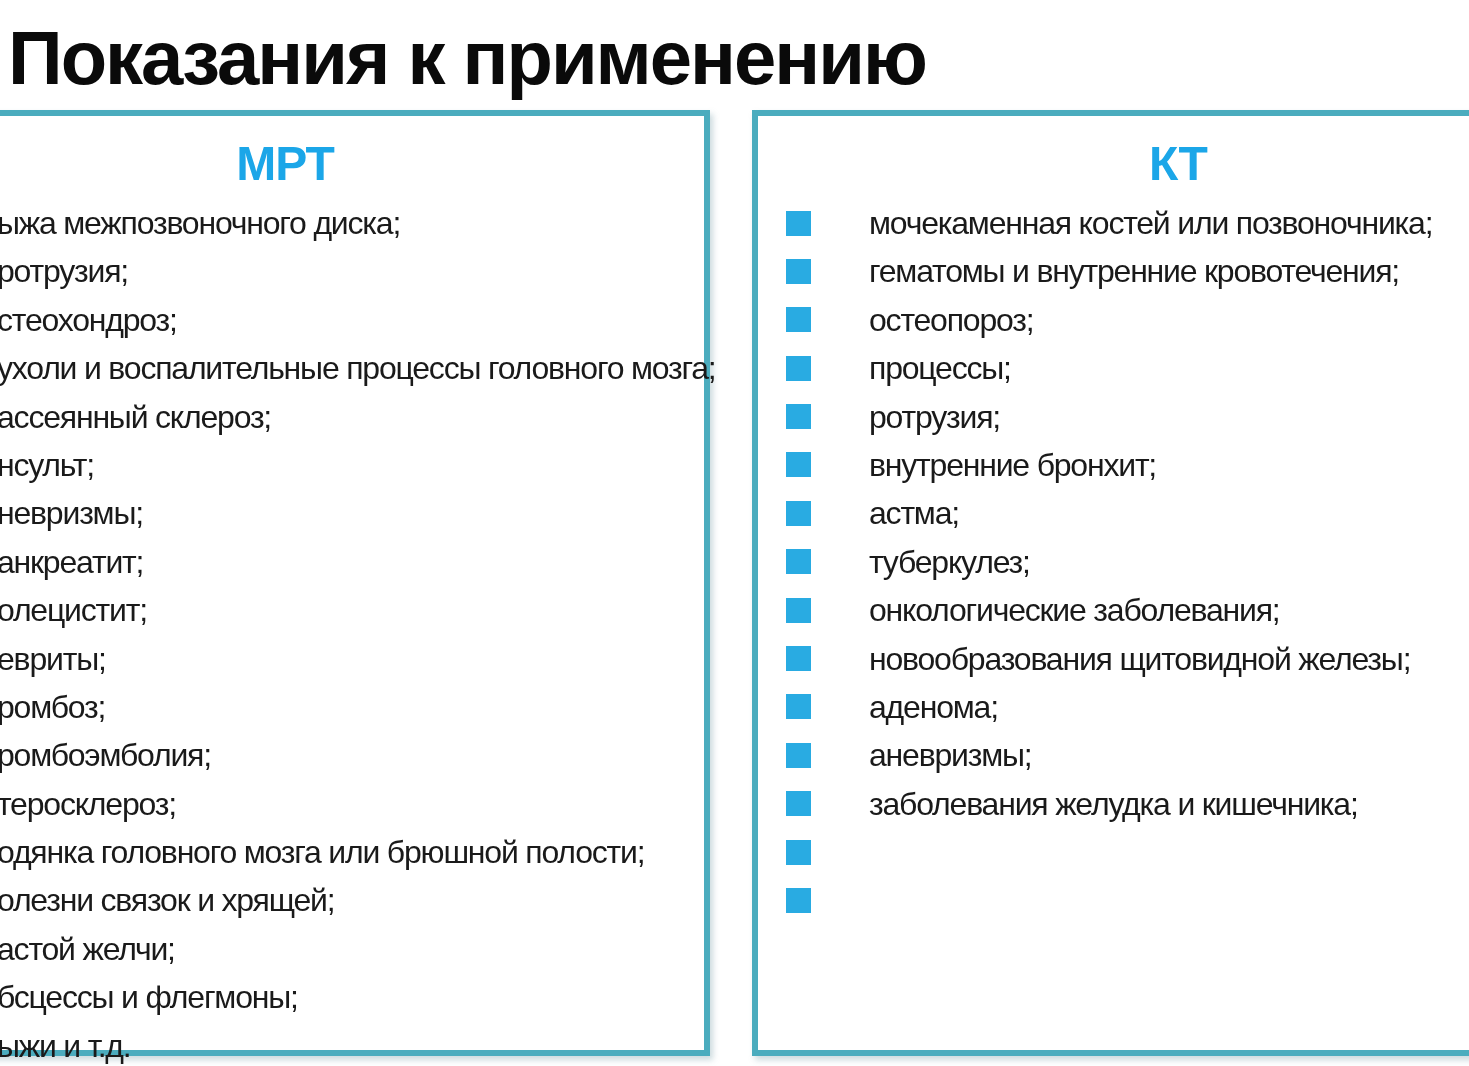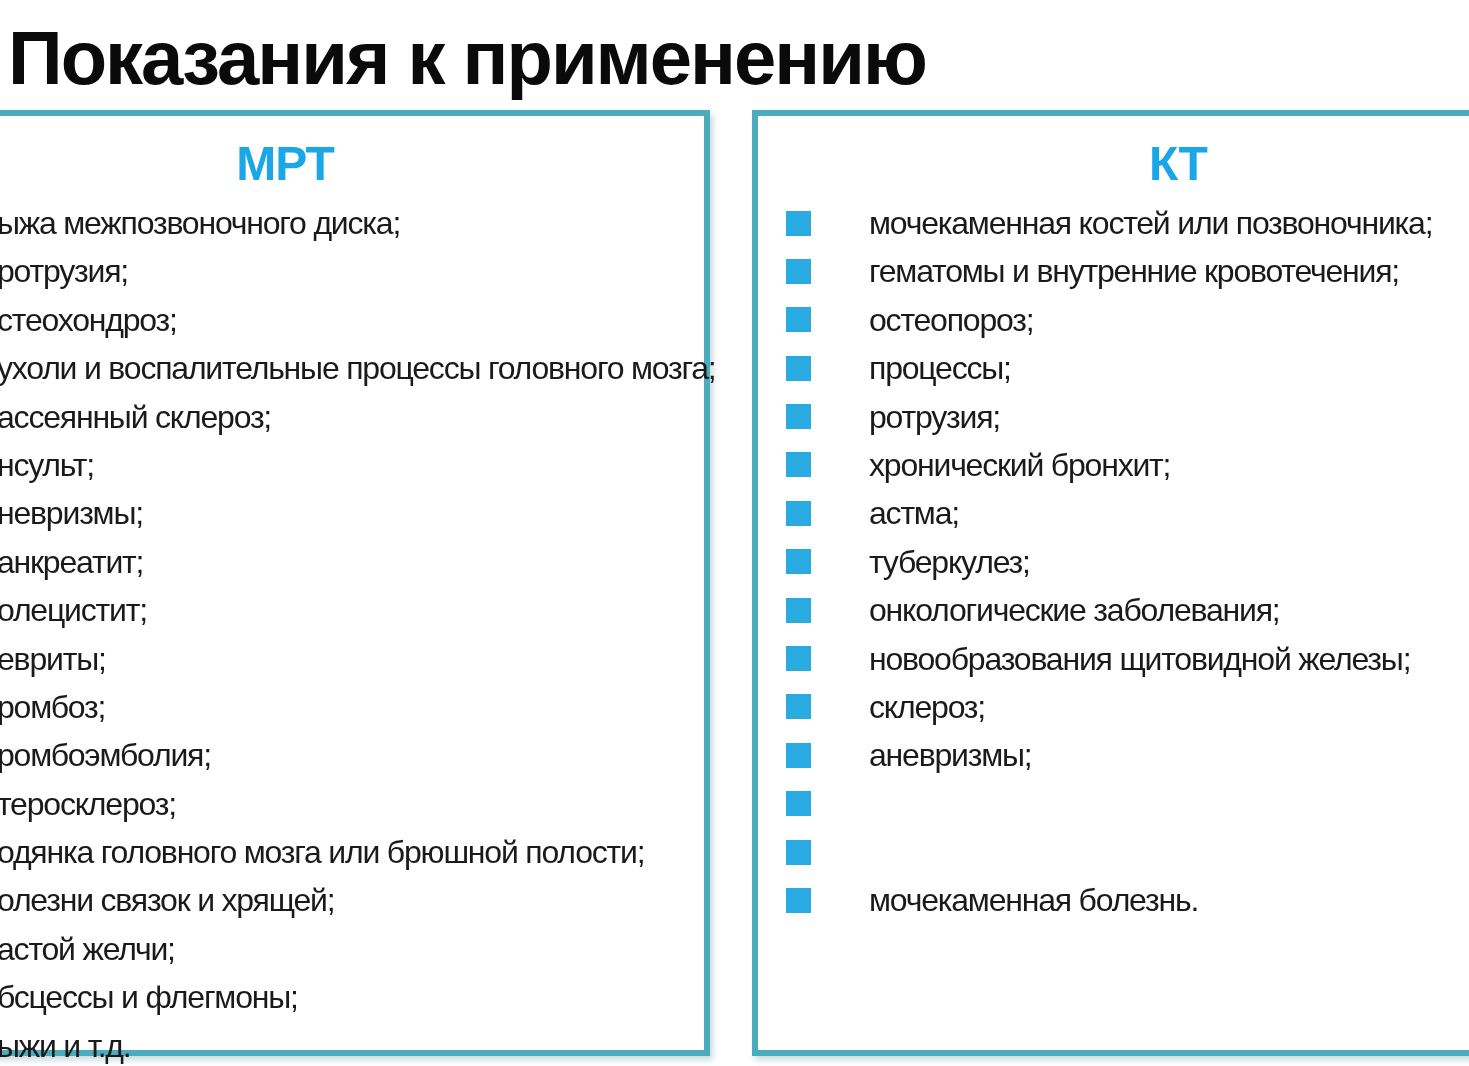--- a/index.html
+++ b/index.html
@@ -104,25 +104,25 @@
   </section>
 
   <section class="panel panel-right">
     <h2 class="panel-title">КТ</h2>
     <ul class="indications">
         <li><span class="bullet"></span><span>мочекаменная костей или позвоночника;</span></li>
         <li><span class="bullet"></span><span>гематомы и внутренние кровотечения;</span></li>
         <li><span class="bullet"></span><span>остеопороз;</span></li>
         <li><span class="bullet"></span><span>процессы;</span></li>
         <li><span class="bullet"></span><span>ротрузия;</span></li>
-        <li><span class="bullet"></span><span>хронический бронхит;</span></li>
+        <li><span class="bullet"></span><span>внутренние бронхит;</span></li>
         <li><span class="bullet"></span><span>астма;</span></li>
         <li><span class="bullet"></span><span>туберкулез;</span></li>
         <li><span class="bullet"></span><span>онкологические заболевания;</span></li>
         <li><span class="bullet"></span><span>новообразования щитовидной железы;</span></li>
-        <li><span class="bullet"></span><span>склероз;</span></li>
+        <li><span class="bullet"></span><span>аденома;</span></li>
         <li><span class="bullet"></span><span>аневризмы;</span></li>
+        <li><span class="bullet"></span><span>заболевания желудка и кишечника;</span></li>
         <li><span class="bullet"></span></li>
         <li><span class="bullet"></span></li>
-        <li><span class="bullet"></span><span>мочекаменная болезнь.</span></li>
       </ul>
   </section>
 </div>
 
 </body></html>

